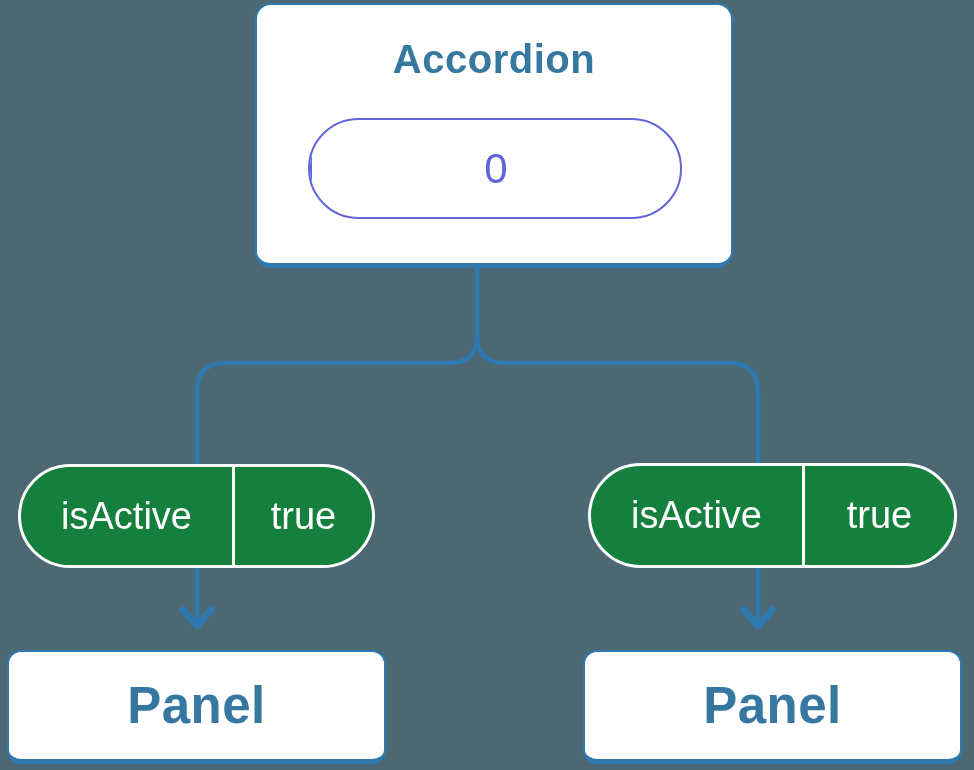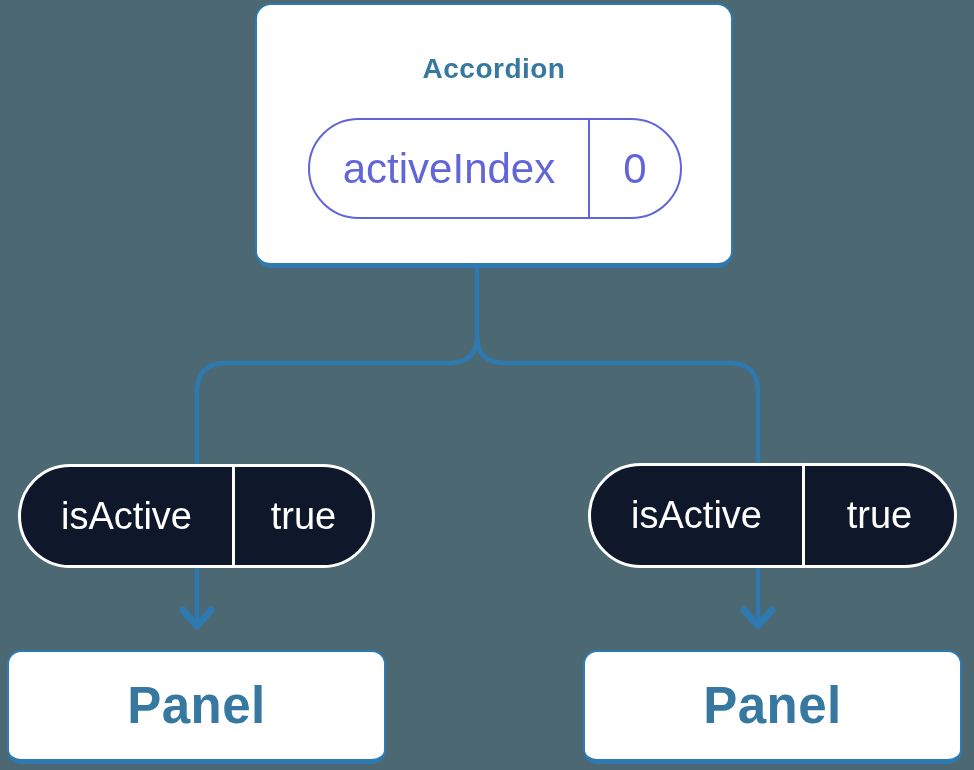--- a/index.html
+++ b/index.html
@@ -35,24 +35,24 @@
   }
   .root-card {
     left: 255px;
     top: 3px;
     width: 478px;
     height: 265px;
   }
   .root-title {
     position: absolute;
     left: 0;
-    top: 48px;
+    top: 32px;
     width: 100%;
     text-align: center;
-    font-size: 28px;
+    font-size: 40px;
     font-weight: 600;
     color: #3778a0;
     letter-spacing: 0.5px;
   }
   .pill {
     position: absolute;
     box-sizing: border-box;
     display: flex;
     align-items: stretch;
     border-radius: 60px;
@@ -74,21 +74,21 @@
     color: #6165d9;
     font-size: 42px;
     font-weight: 500;
   }
   .pill-outline .seg-name { width: 278px; }
   .pill-outline .seg-value {
     flex: 1;
     border-left: 2.5px solid #6165d9;
   }
   .pill-solid {
-    background: #0f172a;
+    background: #15803d;
     border: 3px solid #ffffff;
     color: #ffffff;
     font-size: 38px;
     font-weight: 500;
   }
   .pill-solid .seg-value { border-left: 3px solid #ffffff; flex: 1; text-align: right; }
   .pill-left {
     left: 18px;
     top: 464px;
     width: 357px;
@@ -134,21 +134,20 @@
     <g fill="none" stroke="#2e7ab0" stroke-width="7" stroke-linecap="round" stroke-linejoin="round">
       <path d="M183,610 L197,626 L211,610"></path>
       <path d="M744,610 L758,626 L772,610"></path>
     </g>
   </svg>
 
   <div class="card root-card">
     <div class="root-title">Accordion</div>
   </div>
   <div class="pill pill-outline">
-    <div class="pill-seg seg-name">activeIndex</div>
     <div class="pill-seg seg-value">0</div>
   </div>
 
   <div class="pill pill-solid pill-left">
     <div class="pill-seg seg-name">isActive</div>
     <div class="pill-seg seg-value">true</div>
   </div>
 
   <div class="pill pill-solid pill-right">
     <div class="pill-seg seg-name">isActive</div>

